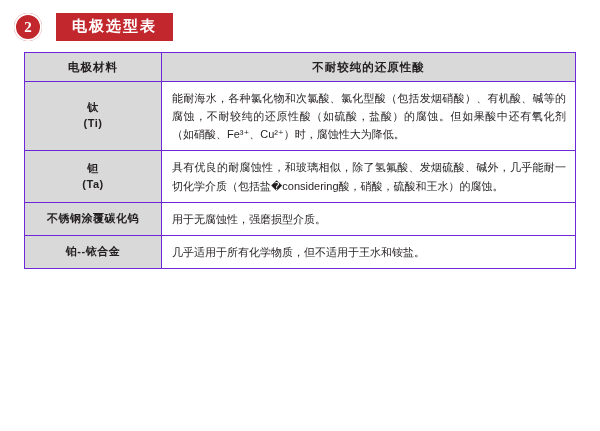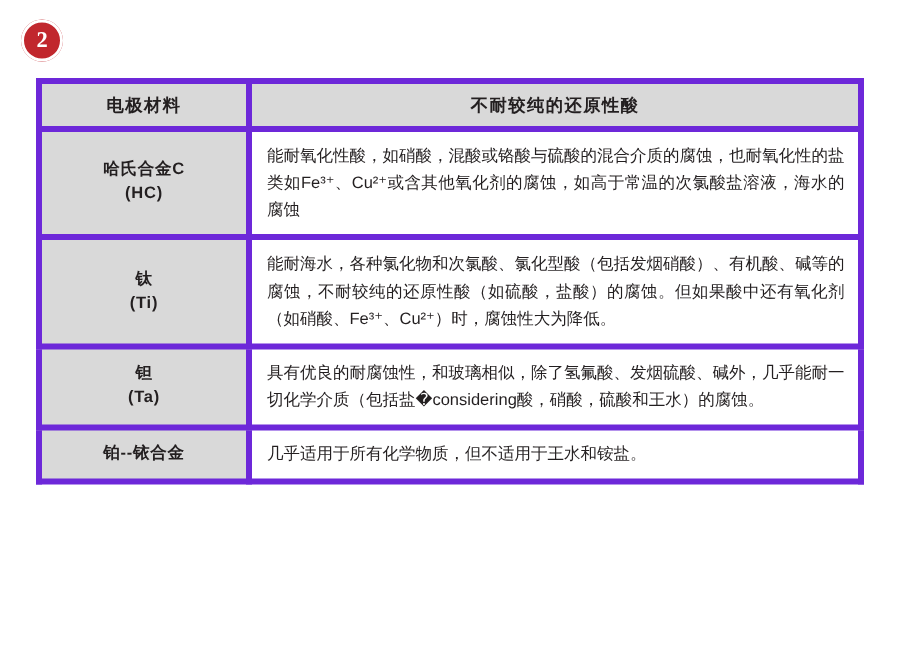--- a/index.html
+++ b/index.html
@@ -62,21 +62,21 @@
     top: 52px;
     width: 552px;
   }
   table.spec {
     border-collapse: collapse;
     width: 100%;
     table-layout: fixed;
     border: 1px solid #9a9a9a;
   }
   table.spec th, table.spec td {
-    border: 4px solid #6d28d9;
+    border: 1px solid #6d28d9;
     vertical-align: middle;
   }
   thead th {
     background: #d9d9d9;
     font-size: 11.5px;
     font-weight: bold;
     height: 26px;
     letter-spacing: 1px;
     color: #231f20;
   }
@@ -103,54 +103,54 @@
     display: block;
   }
 </style>
 </head>
 <body>
 
 <div class="page">
 
   <div class="header">
     <div class="badge">2</div>
+    <div class="title-bar">电极选型表</div>
   </div>
 
   <div class="table-wrap">
     <table class="spec">
       <thead>
         <tr>
           <th class="col-mat">电极材料</th>
           <th class="col-desc">不耐较纯的还原性酸</th>
         </tr>
       </thead>
       <tbody>
-        <tr>
-          <td class="mat">
-            <span class="sub">哈氏合金C</span>
-            <span class="sub">(HC)</span>
-          </td>
-          <td class="desc">能耐氧化性酸，如硝酸，混酸或铬酸与硫酸的混合介质的腐蚀，也耐氧化性的盐类如Fe³⁺、Cu²⁺或含其他氧化剂的腐蚀，如高于常温的次氯酸盐溶液，海水的腐蚀</td>
-        </tr>
         <tr>
           <td class="mat">
             <span class="sub">钛</span>
             <span class="sub">(Ti)</span>
           </td>
           <td class="desc">能耐海水，各种氯化物和次氯酸、氯化型酸（包括发烟硝酸）、有机酸、碱等的腐蚀，不耐较纯的还原性酸（如硫酸，盐酸）的腐蚀。但如果酸中还有氧化剂（如硝酸、Fe³⁺、Cu²⁺）时，腐蚀性大为降低。</td>
         </tr>
         <tr>
           <td class="mat">
             <span class="sub">钽</span>
             <span class="sub">(Ta)</span>
           </td>
           <td class="desc">具有优良的耐腐蚀性，和玻璃相似，除了氢氟酸、发烟硫酸、碱外，几乎能耐一切化学介质（包括盐�considering酸，硝酸，硫酸和王水）的腐蚀。</td>
         </tr>
         <tr>
           <td class="mat">
+            <span class="sub">不锈钢涂覆碳化钨</span>
+          </td>
+          <td class="desc">用于无腐蚀性，强磨损型介质。</td>
+        </tr>
+        <tr>
+          <td class="mat">
             <span class="sub">铂--铱合金</span>
           </td>
           <td class="desc">几乎适用于所有化学物质，但不适用于王水和铵盐。</td>
         </tr>
       </tbody>
     </table>
   </div>
 
 </div>
 

